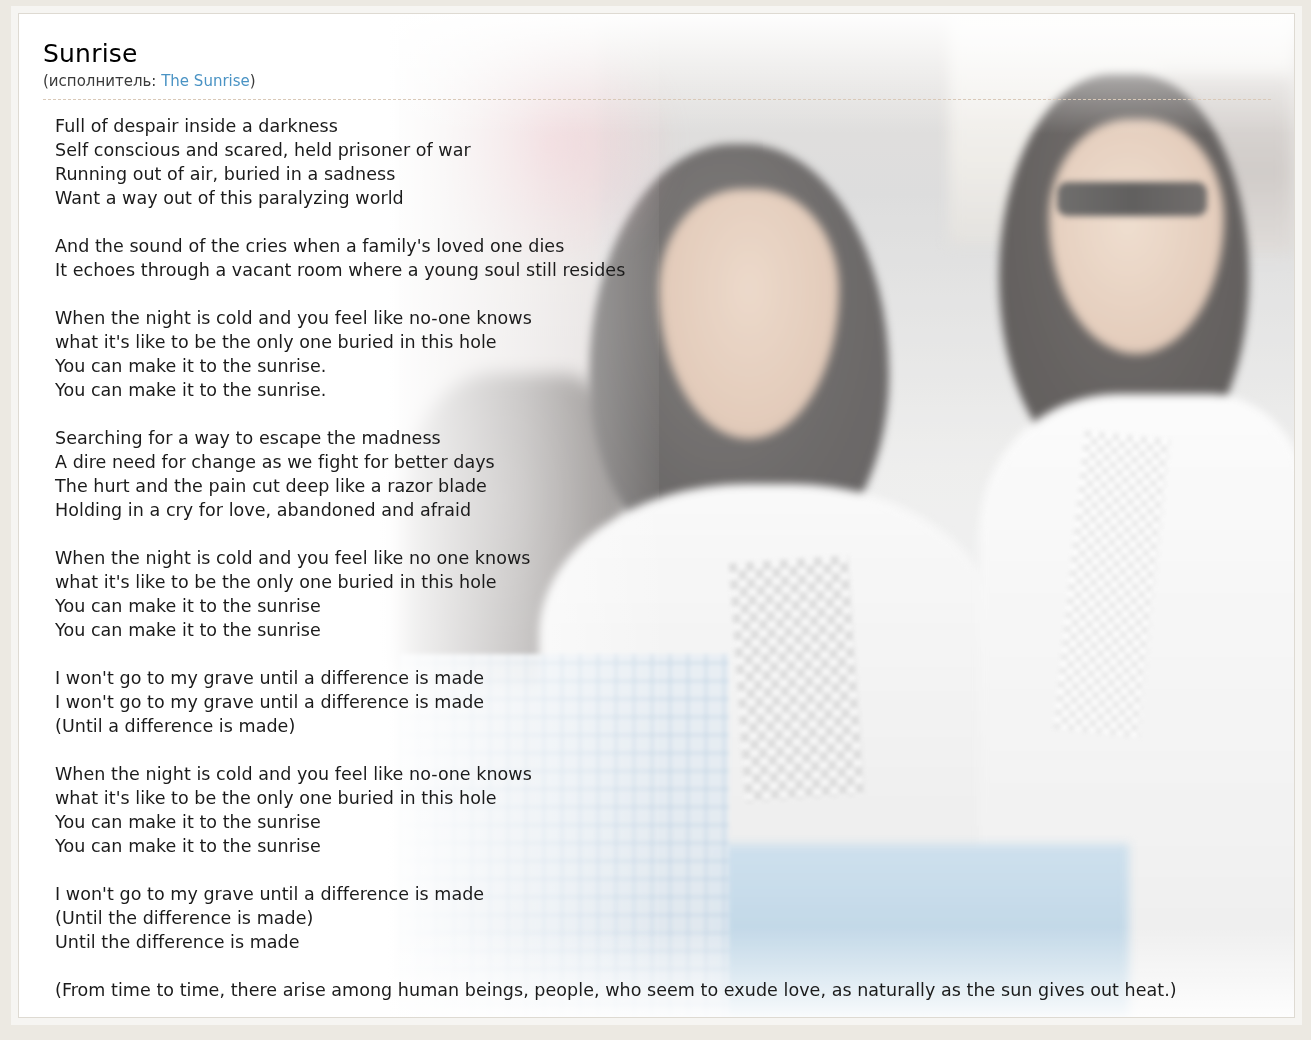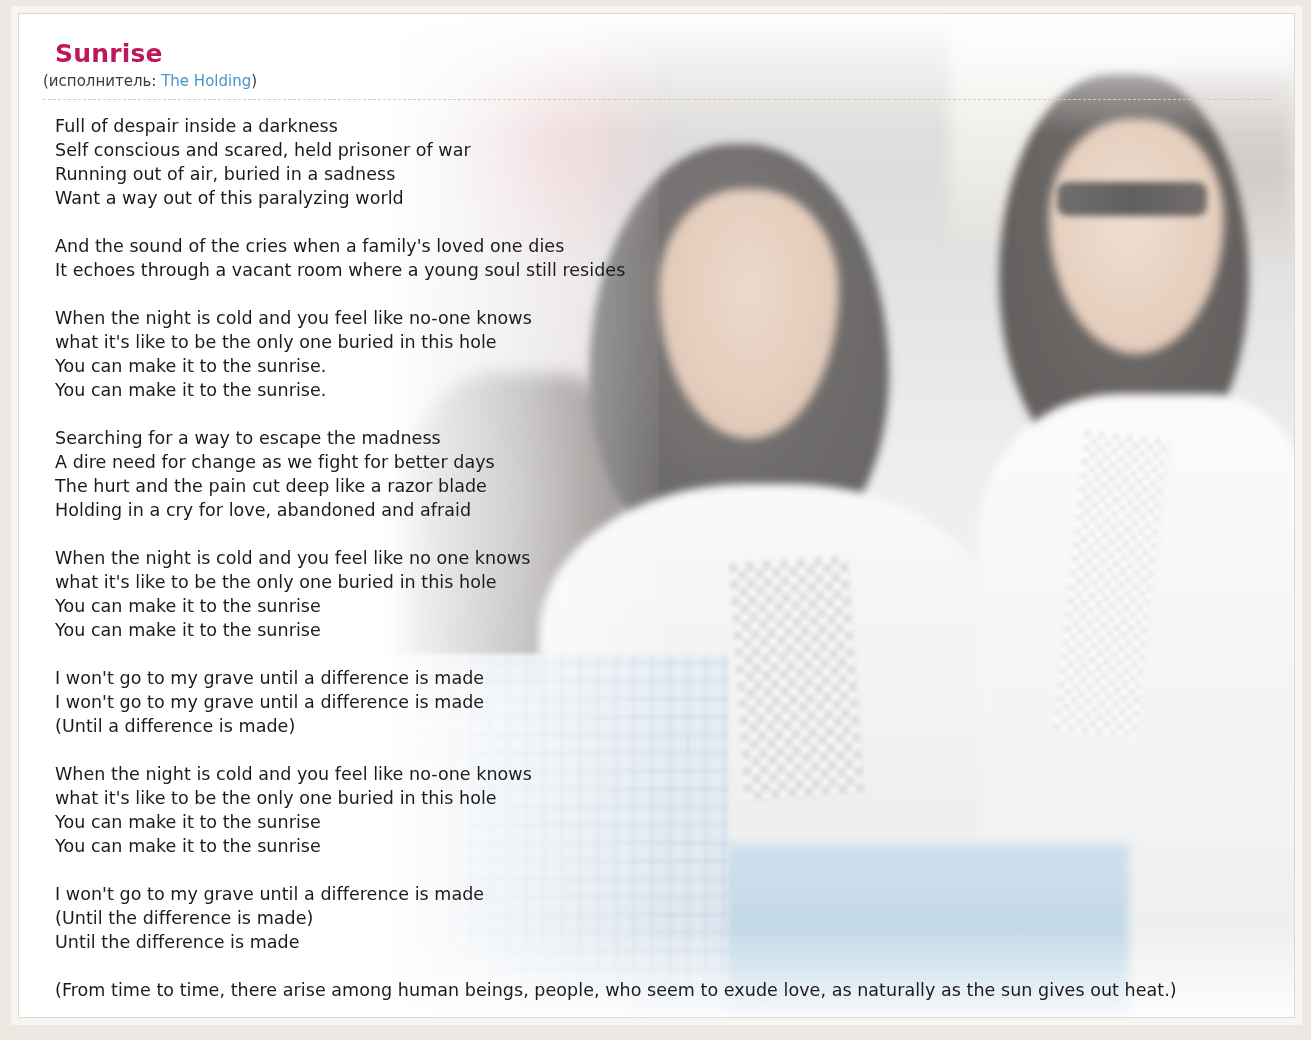--- a/index.html
+++ b/index.html
@@ -157,26 +157,26 @@
     background: rgba(255,255,255,0.30);
   }
 
   .content {
     position: relative;
     z-index: 3;
     padding: 26px 24px 0 24px;
   }
 
   .song-title {
-    color: #be185d;
+    color: #000000;
     font-size: 25px;
     line-height: 28px;
     font-family: "DejaVu Sans", sans-serif;
-    font-weight: 700;
-    margin: 0 0 4px 12px;
+    font-weight: 400;
+    margin: 0 0 4px 0;
     letter-spacing: 0.2px;
   }
   .performer-line {
     font-size: 15px;
     color: #3a3a3a;
     margin: 0 0 9px 0;
   }
   .performer-link {
     color: #4a93c4;
     text-decoration: none;
@@ -226,20 +226,20 @@
     <div class="layer ph-pinkglow"></div>
     <div class="layer ph-wash"></div>
     <div class="layer ph-fade-left"></div>
     <div class="layer ph-fade-top"></div>
     <div class="layer ph-fade-bottom"></div>
   </div>
 
   <div class="content">
     <h1 class="song-title">Sunrise</h1>
 
-    <div class="performer-line"><span>(исполнитель: </span><a class="performer-link" href="#">The Holding</a><span>)</span></div>
+    <div class="performer-line"><span>(исполнитель: </span><a class="performer-link" href="#">The Sunrise</a><span>)</span></div>
 
     <hr class="divider">
 
     <div class="lyrics" id="lyrics-body"><p class="stanza"><span class="line">Full of despair inside a darkness</span><span class="line">Self conscious and scared, held prisoner of war</span><span class="line">Running out of air, buried in a sadness</span><span class="line">Want a way out of this paralyzing world</span></p><p class="stanza"><span class="line">And the sound of the cries when a family's loved one dies</span><span class="line">It echoes through a vacant room where a young soul still resides</span></p><p class="stanza"><span class="line">When the night is cold and you feel like no-one knows</span><span class="line">what it's like to be the only one buried in this hole</span><span class="line">You can make it to the sunrise.</span><span class="line">You can make it to the sunrise.</span></p><p class="stanza"><span class="line">Searching for a way to escape the madness</span><span class="line">A dire need for change as we fight for better days</span><span class="line">The hurt and the pain cut deep like a razor blade</span><span class="line">Holding in a cry for love, abandoned and afraid</span></p><p class="stanza"><span class="line">When the night is cold and you feel like no one knows</span><span class="line">what it's like to be the only one buried in this hole</span><span class="line">You can make it to the sunrise</span><span class="line">You can make it to the sunrise</span></p><p class="stanza"><span class="line">I won't go to my grave until a difference is made</span><span class="line">I won't go to my grave until a difference is made</span><span class="line">(Until a difference is made)</span></p><p class="stanza"><span class="line">When the night is cold and you feel like no-one knows</span><span class="line">what it's like to be the only one buried in this hole</span><span class="line">You can make it to the sunrise</span><span class="line">You can make it to the sunrise</span></p><p class="stanza"><span class="line">I won't go to my grave until a difference is made</span><span class="line">(Until the difference is made)</span><span class="line">Until the difference is made</span></p><p class="stanza"><span class="line">(From time to time, there arise among human beings, people, who seem to exude love, as naturally as the sun gives out heat.)</span></p></div>
   </div>
 
 </div>
 
 </body></html>

